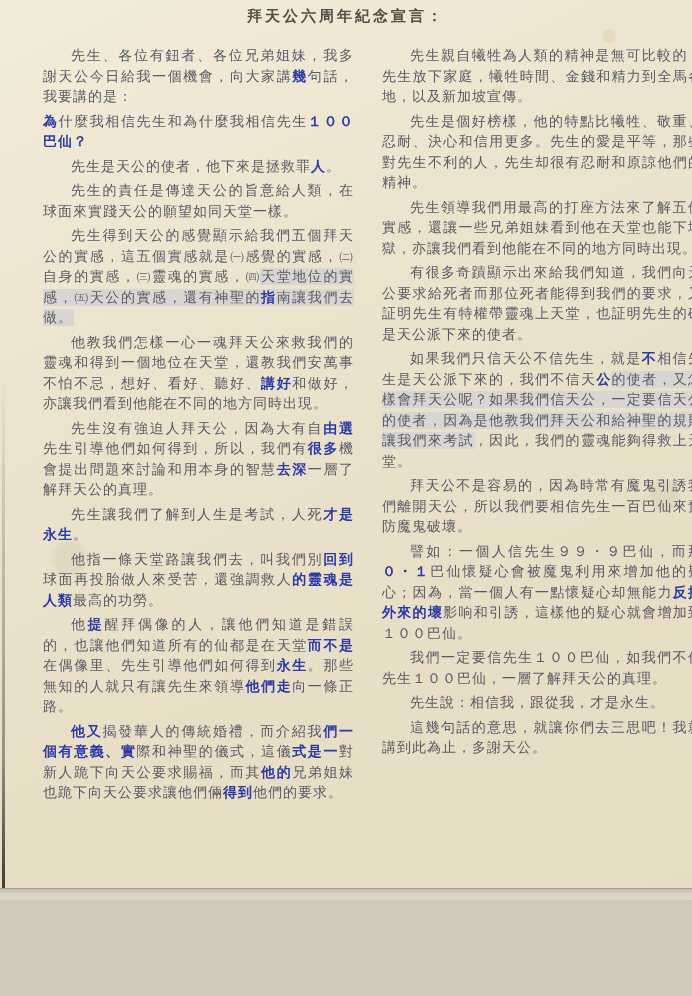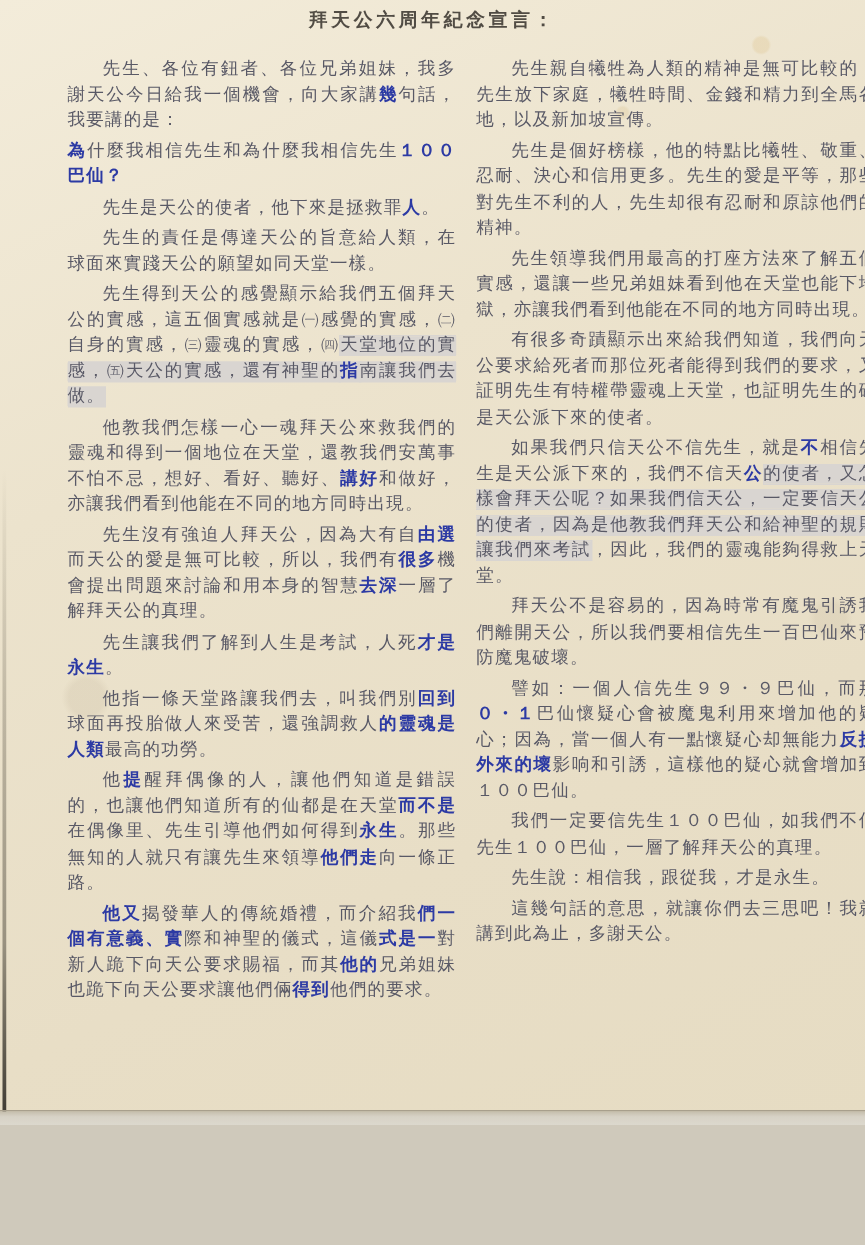--- a/index.html
+++ b/index.html
@@ -15,21 +15,21 @@
       radial-gradient(circle at 72% 10%, rgba(200,160,80,0.15) 0 4px, transparent 6px),
       radial-gradient(circle at 10% 62%, rgba(120,100,70,0.08) 0 14px, transparent 20px),
       radial-gradient(circle at 96% 55%, rgba(120,100,70,0.07) 0 12px, transparent 18px),
       linear-gradient(155deg,#f3ecda 0%,#ece3cd 35%,#e8dec6 70%,#e6dcc3 100%);
   }
   .title{
     padding-top:7px;text-align:center;
     font-size:15px;letter-spacing:3px;color:#514c44;font-weight:bold;
   }
   .cols{
-    display:flex;gap:16px;padding:20px 10px 0 54px;box-sizing:border-box;
+    display:flex;gap:28px;padding:20px 10px 0 43px;box-sizing:border-box;
   }
   .col{color:#595966;font-size:14px;line-height:20.5px;letter-spacing:1px;text-align:justify;}
   .col.left{width:311px;flex:0 0 311px;}
   .col.right{width:321px;flex:0 0 321px;}
   .para{margin:0 0 4px 0;}
   .para.indent{text-indent:2em;}
   .para.gap{margin-top:0;}
   .blue{color:#2c3aa4;font-weight:bold;}
   .hl{background:#d9d5d1;box-shadow:0 0 0 1px #d9d5d1;}
   .edge-line{
@@ -50,21 +50,21 @@
 <div class="page">
   <div class="title">拜天公六周年紀念宣言：</div>
   <div class="cols">
     <div class="col left">
         <p class="para indent"><span>先生、各位有鈕者、各位兄弟姐妹，我多謝天公今日給我一個機會，向大家講</span><span class="blue">幾</span><span>句話，我要講的是：</span></p>
         <p class="para"><span class="blue">為</span><span>什麼我相信先生和為什麼我相信先生</span><span class="blue">１００巴仙？</span></p>
         <p class="para indent"><span>先生是天公的使者，他下來是拯救罪</span><span class="blue">人</span><span>。</span></p>
         <p class="para indent"><span>先生的責任是傳達天公的旨意給人類，在球面來實踐天公的願望如同天堂一樣。</span></p>
         <p class="para indent gap"><span>先生得到天公的感覺顯示給我們五個拜天公的實感，這五個實感就是㈠感覺的實感，㈡自身的實感，㈢靈魂的實感，㈣</span><span class="hl">天堂地位的實感，㈤天公的實感，還有神聖的</span><span class="blue hl">指</span><span class="hl">南讓我們去做。</span></p>
         <p class="para indent"><span>他教我們怎樣一心一魂拜天公來救我們的靈魂和得到一個地位在天堂，還教我們安萬事不怕不忌，想好、看好、聽好、</span><span class="blue">講好</span><span>和做好，亦讓我們看到他能在不同的地方同時出現。</span></p>
-        <p class="para indent"><span>先生沒有強迫人拜天公，因為大有自</span><span class="blue">由選</span><span>而天公的愛是無可比較，所以，我們有</span><span class="blue">很多</span><span>機會提出問題來討論和用本身的智慧</span><span class="blue">去深</span><span>一層了解拜天公的真理。</span></p>
+        <p class="para indent"><span>先生沒有強迫人拜天公，因為大有自</span><span class="blue">由選</span><span>先生引導他們如何得到，所以，我們有</span><span class="blue">很多</span><span>機會提出問題來討論和用本身的智慧</span><span class="blue">去深</span><span>一層了解拜天公的真理。</span></p>
         <p class="para indent"><span>先生讓我們了解到人生是考試，人死</span><span class="blue">才是永生</span><span>。</span></p>
         <p class="para indent"><span>他指一條天堂路讓我們去，叫我們別</span><span class="blue">回到</span><span>球面再投胎做人來受苦，還強調救人</span><span class="blue">的靈魂是人類</span><span>最高的功勞。</span></p>
         <p class="para indent"><span>他</span><span class="blue">提</span><span>醒拜偶像的人，讓他們知道是錯誤的，也讓他們知道所有的仙都是在天堂</span><span class="blue">而不是</span><span>在偶像里、先生引導他們如何得到</span><span class="blue">永生</span><span>。那些無知的人就只有讓先生來領導</span><span class="blue">他們走</span><span>向一條正路。</span></p>
         <p class="para indent"><span class="blue">他又</span><span>揭發華人的傳統婚禮，而介紹我</span><span class="blue">們一個有意義、實</span><span>際和神聖的儀式，這儀</span><span class="blue">式是一</span><span>對新人跪下向天公要求賜福，而其</span><span class="blue">他的</span><span>兄弟姐妹也跪下向天公要求讓他們倆</span><span class="blue">得到</span><span>他們的要求。</span></p>
       </div>
     <div class="col right">
         <p class="para indent"><span>先生親自犧牲為人類的精神是無可比較的，先生放下家庭，犧牲時間、金錢和精力到全馬各地，以及新加坡宣傳。</span></p>
         <p class="para indent"><span>先生是個好榜樣，他的特點比犧牲、敬重、忍耐、決心和信用更多。先生的愛是平等，那些對先生不利的人，先生却很有忍耐和原諒他們的精神。</span></p>
         <p class="para indent"><span>先生領導我們用最高的打座方法來了解五個實感，還讓一些兄弟姐妹看到他在天堂也能下地獄，亦讓我們看到他能在不同的地方同時出現。</span></p>
         <p class="para indent"><span>有很多奇蹟顯示出來給我們知道，我們向天公要求給死者而那位死者能得到我們的要求，又証明先生有特權帶靈魂上天堂，也証明先生的確是天公派下來的使者。</span></p>

